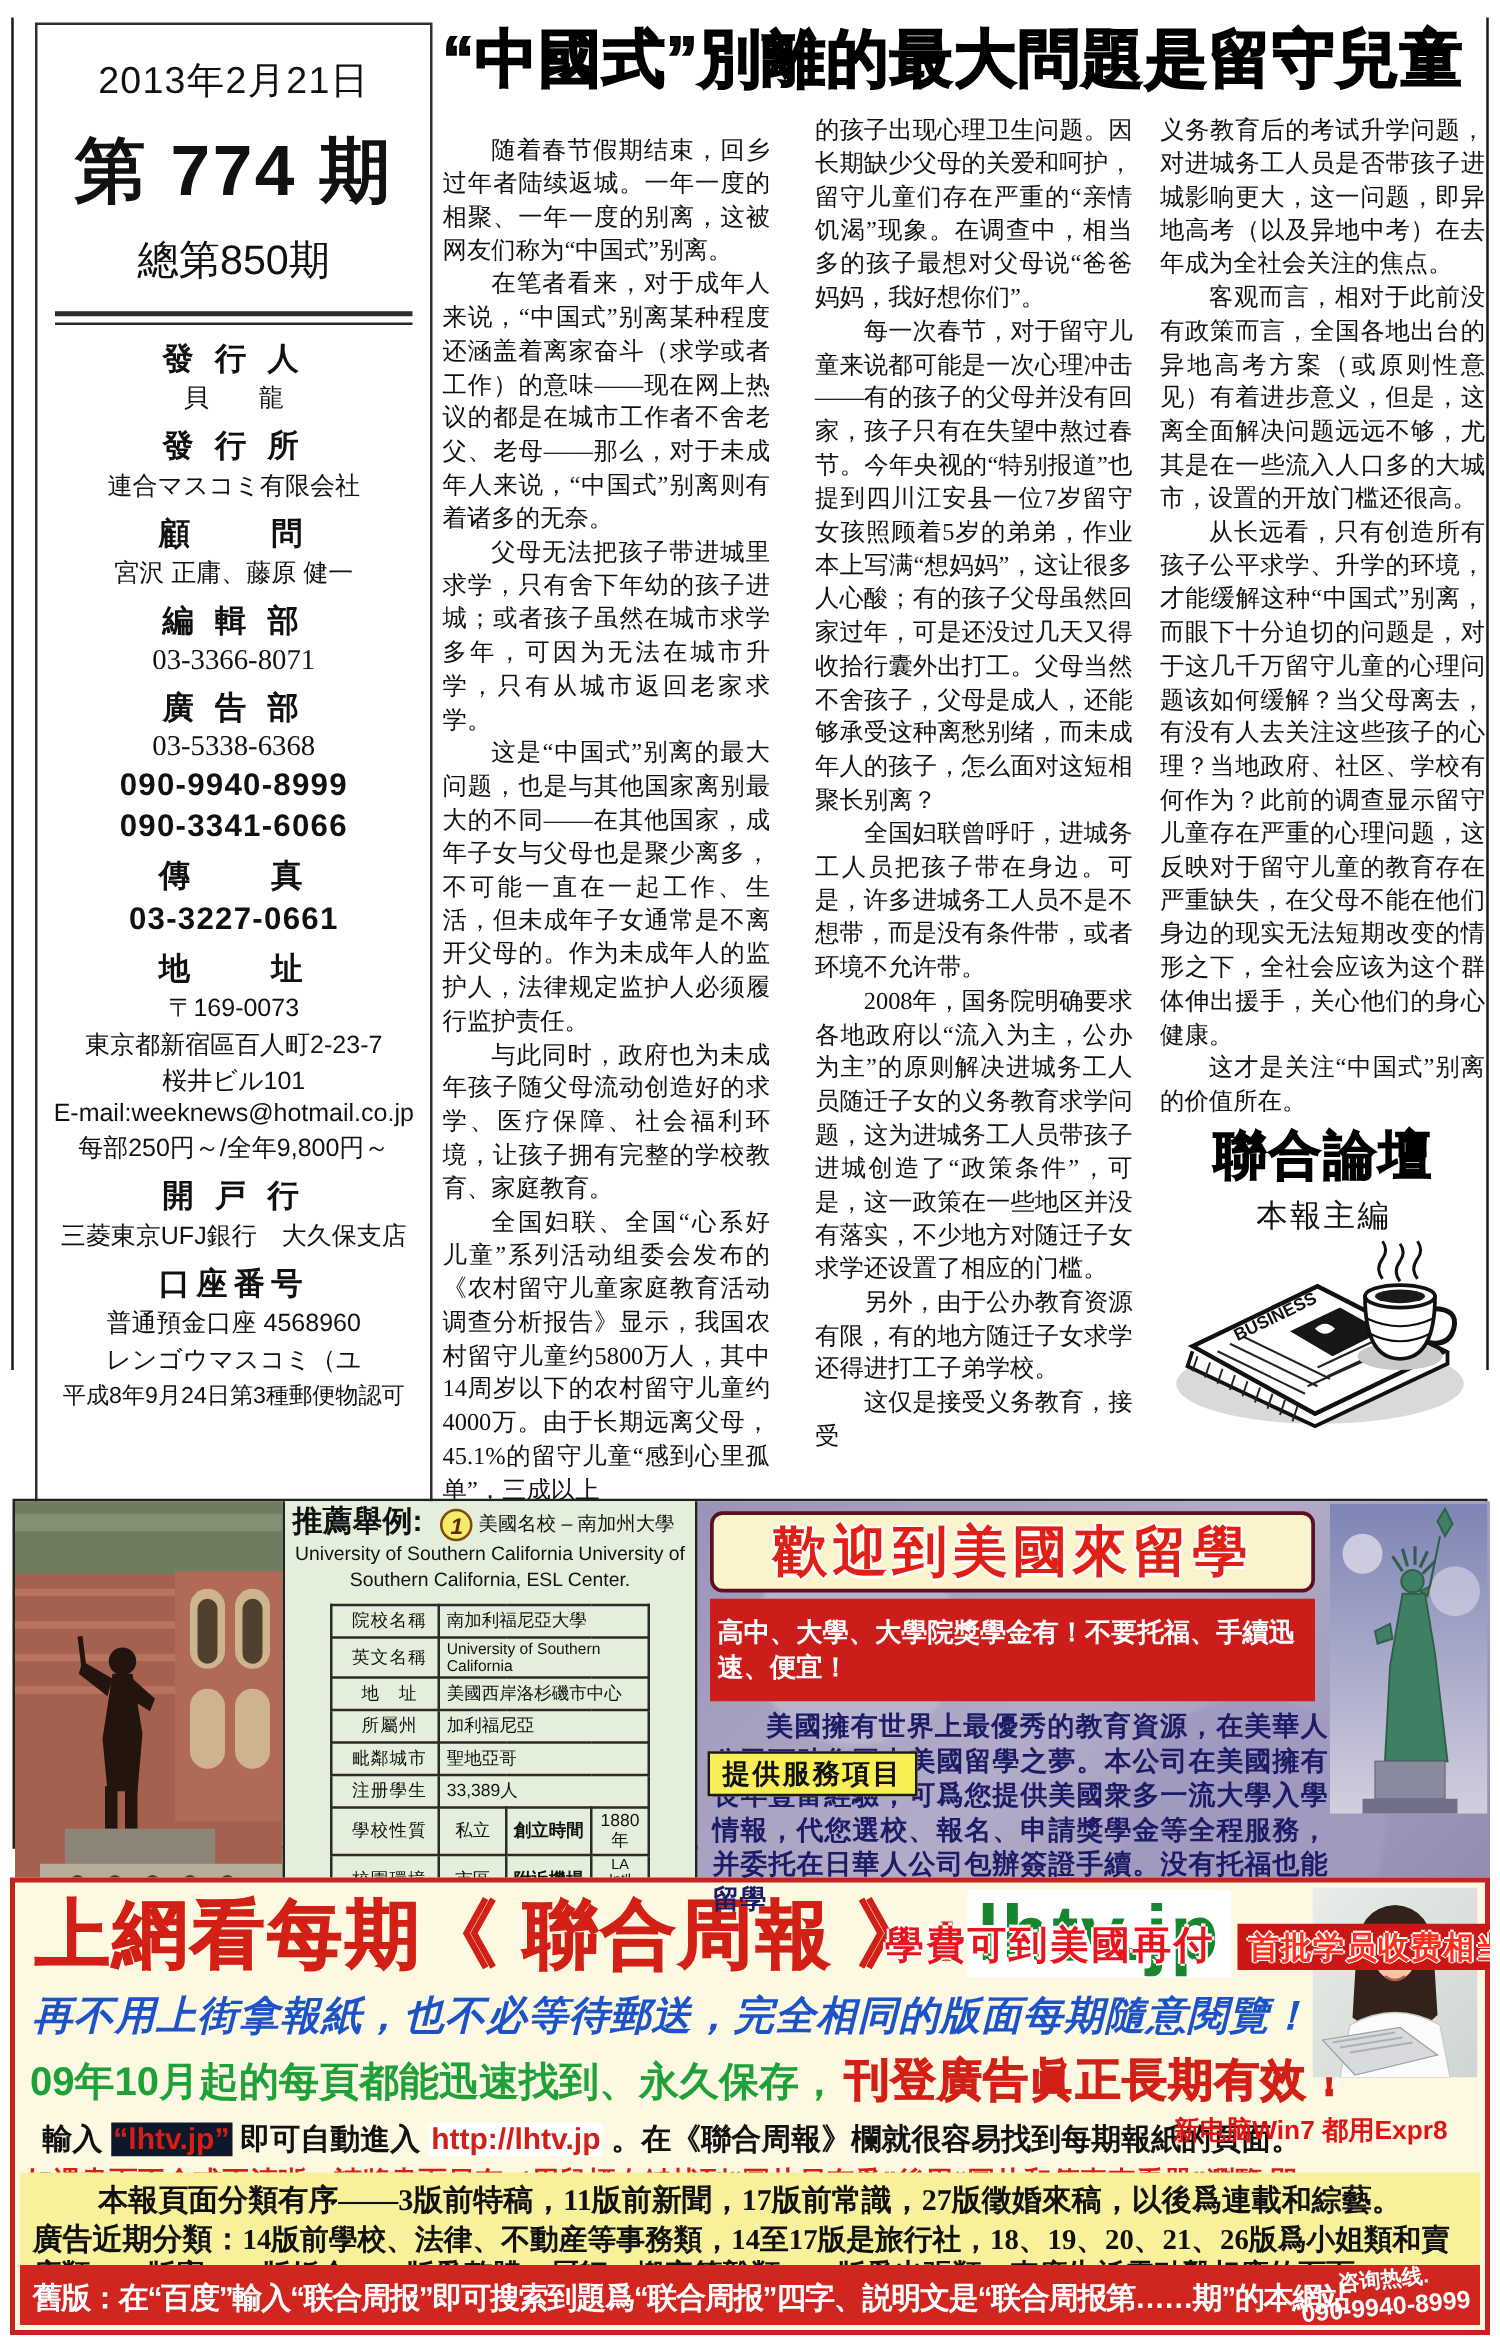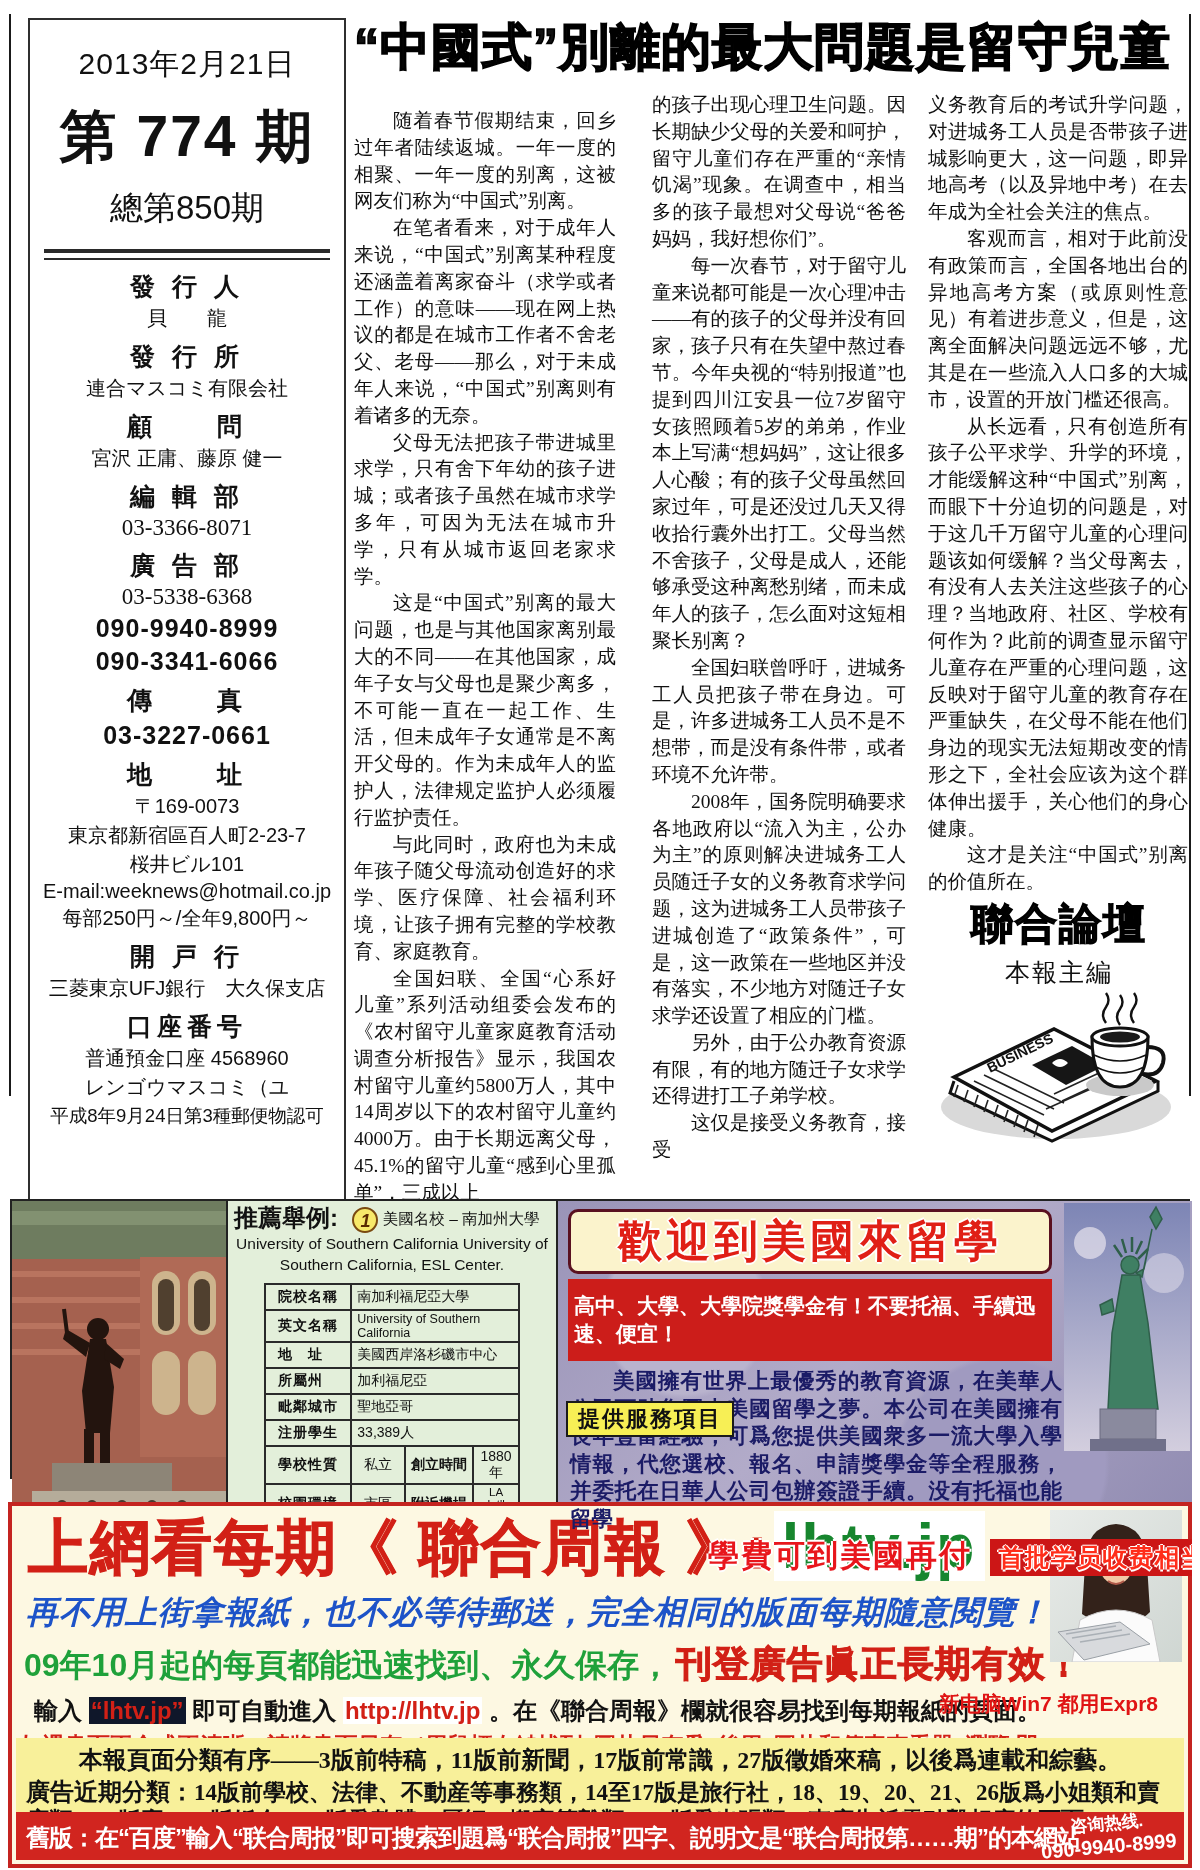--- a/index.html
+++ b/index.html
@@ -43,21 +43,21 @@
   .greenp{position:absolute;left:214px;top:0;width:330px;height:376px;background:#e3efda;
           border-left:2px solid #222;box-sizing:border-box;}
   .gp-head{margin:6px 6px 0 6px;line-height:21px;text-align:center;}
   .gp-label{font-size:24px;font-weight:900;float:left;margin-right:4px;}
   .circ{display:inline-block;width:26px;height:26px;line-height:24px;border-radius:50%;
         background:#f7e96a;border:2px solid #7a4a10;color:#5a2a00;font-weight:900;
         font-style:italic;font-size:18px;text-align:center;vertical-align:middle;box-sizing:border-box;}
   .gp-text{font-size:15.5px;}
   .gp-table{width:256px;margin:8px auto 0;border-collapse:collapse;background:transparent;}
   .gp-table td{border:2px solid #2a2a2a;font-size:14px;padding:1px 5px;height:22px;}
-  .gp-table .tk{width:76px;font-weight:700;letter-spacing:1px;padding-left:12px;}
+  .gp-table .tk{width:76px;text-align:center;font-weight:400;letter-spacing:1px;padding-left:12px;}
   .gp-table .c2{width:48px;text-align:center;}
   .gp-table .c3{width:66px;text-align:center;font-weight:700;}
   .gp-table .c4{font-size:11.5px;text-align:center;}
   .gp-item2{margin:7px 4px 0 10px;text-align:left;}
   .gp-item2-title{font-size:18px;font-weight:700;vertical-align:middle;}
   .gp-item2-note{font-size:14.5px;margin:3px 0 0 8px;}
 
   .usa{position:absolute;left:544px;top:0;width:636px;height:376px;box-sizing:border-box;
        border-left:2px solid #222;overflow:hidden;
        background:radial-gradient(circle at 20% 30%,#b9b3cd 0 14%,transparent 15%),

